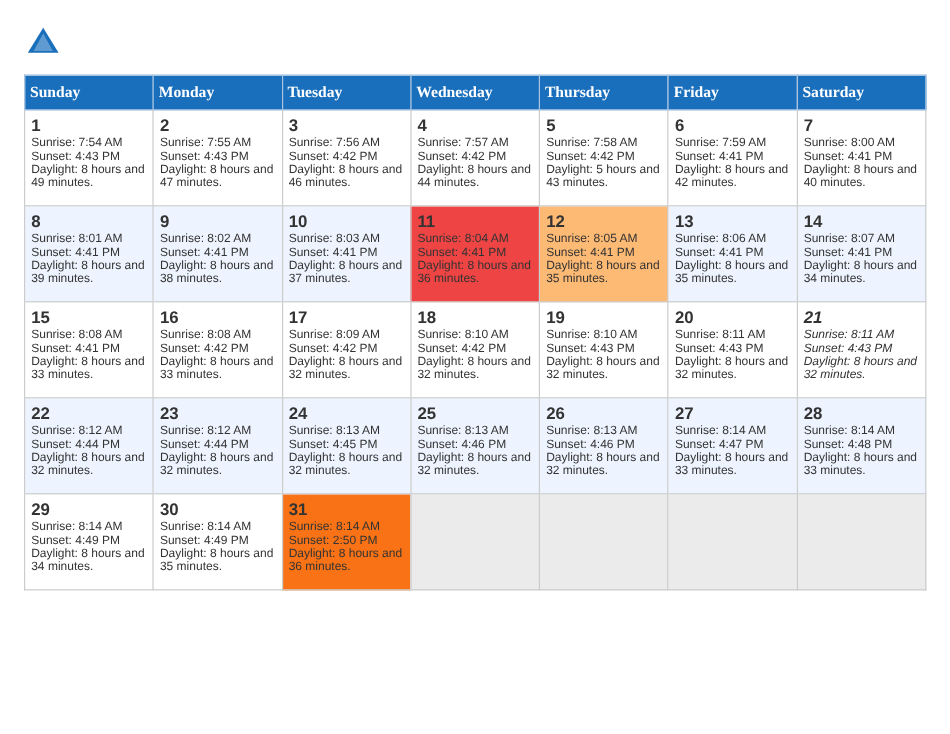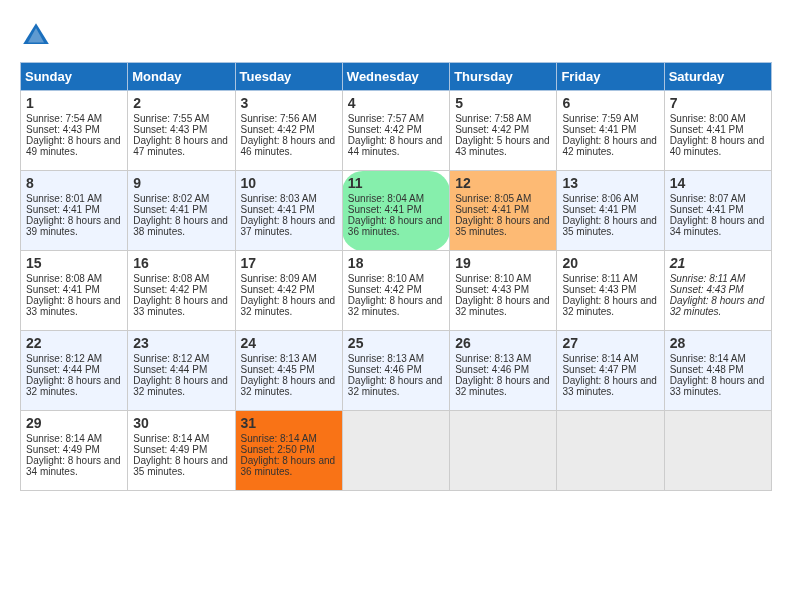--- a/index.html
+++ b/index.html
@@ -52,20 +52,21 @@
       table-layout: fixed;
     }
     th {
       background-color: #1a6fbd;
       color: #fff;
       font-size: 13px;
       font-weight: bold;
       padding: 6px 4px;
       text-align: left;
       border: 1px solid #aac4e0;
+      font-family: Liberation Serif, serif;
     }
     td {
       vertical-align: top;
       border: 1px solid #ccc;
       padding: 4px 5px;
       font-size: 10px;
       color: #333;
       height: 80px;
     }
     .day-num {
@@ -177,21 +178,21 @@
           <div>Sunrise: 8:02 AM</div>
           <div>Sunset: 4:41 PM</div>
           <div>Daylight: 8 hours and 38 minutes.</div>
         </td>
         <td style="background-color: rgb(238, 244, 255);">
           <span class="day-num">10</span>
           <div>Sunrise: 8:03 AM</div>
           <div>Sunset: 4:41 PM</div>
           <div>Daylight: 8 hours and 37 minutes.</div>
         </td>
-        <td style="background-color: #86efac; border-radius: 21px;">
+        <td style="background-color: #ef4444;">
           <span class="day-num">11</span>
           <div>Sunrise: 8:04 AM</div>
           <div>Sunset: 4:41 PM</div>
           <div>Daylight: 8 hours and 36 minutes.</div>
         </td>
         <td style="background-color: #fdba74; margin-left: 37px;">
           <span class="day-num">12</span>
           <div>Sunrise: 8:05 AM</div>
           <div>Sunset: 4:41 PM</div>
           <div>Daylight: 8 hours and 35 minutes.</div>

